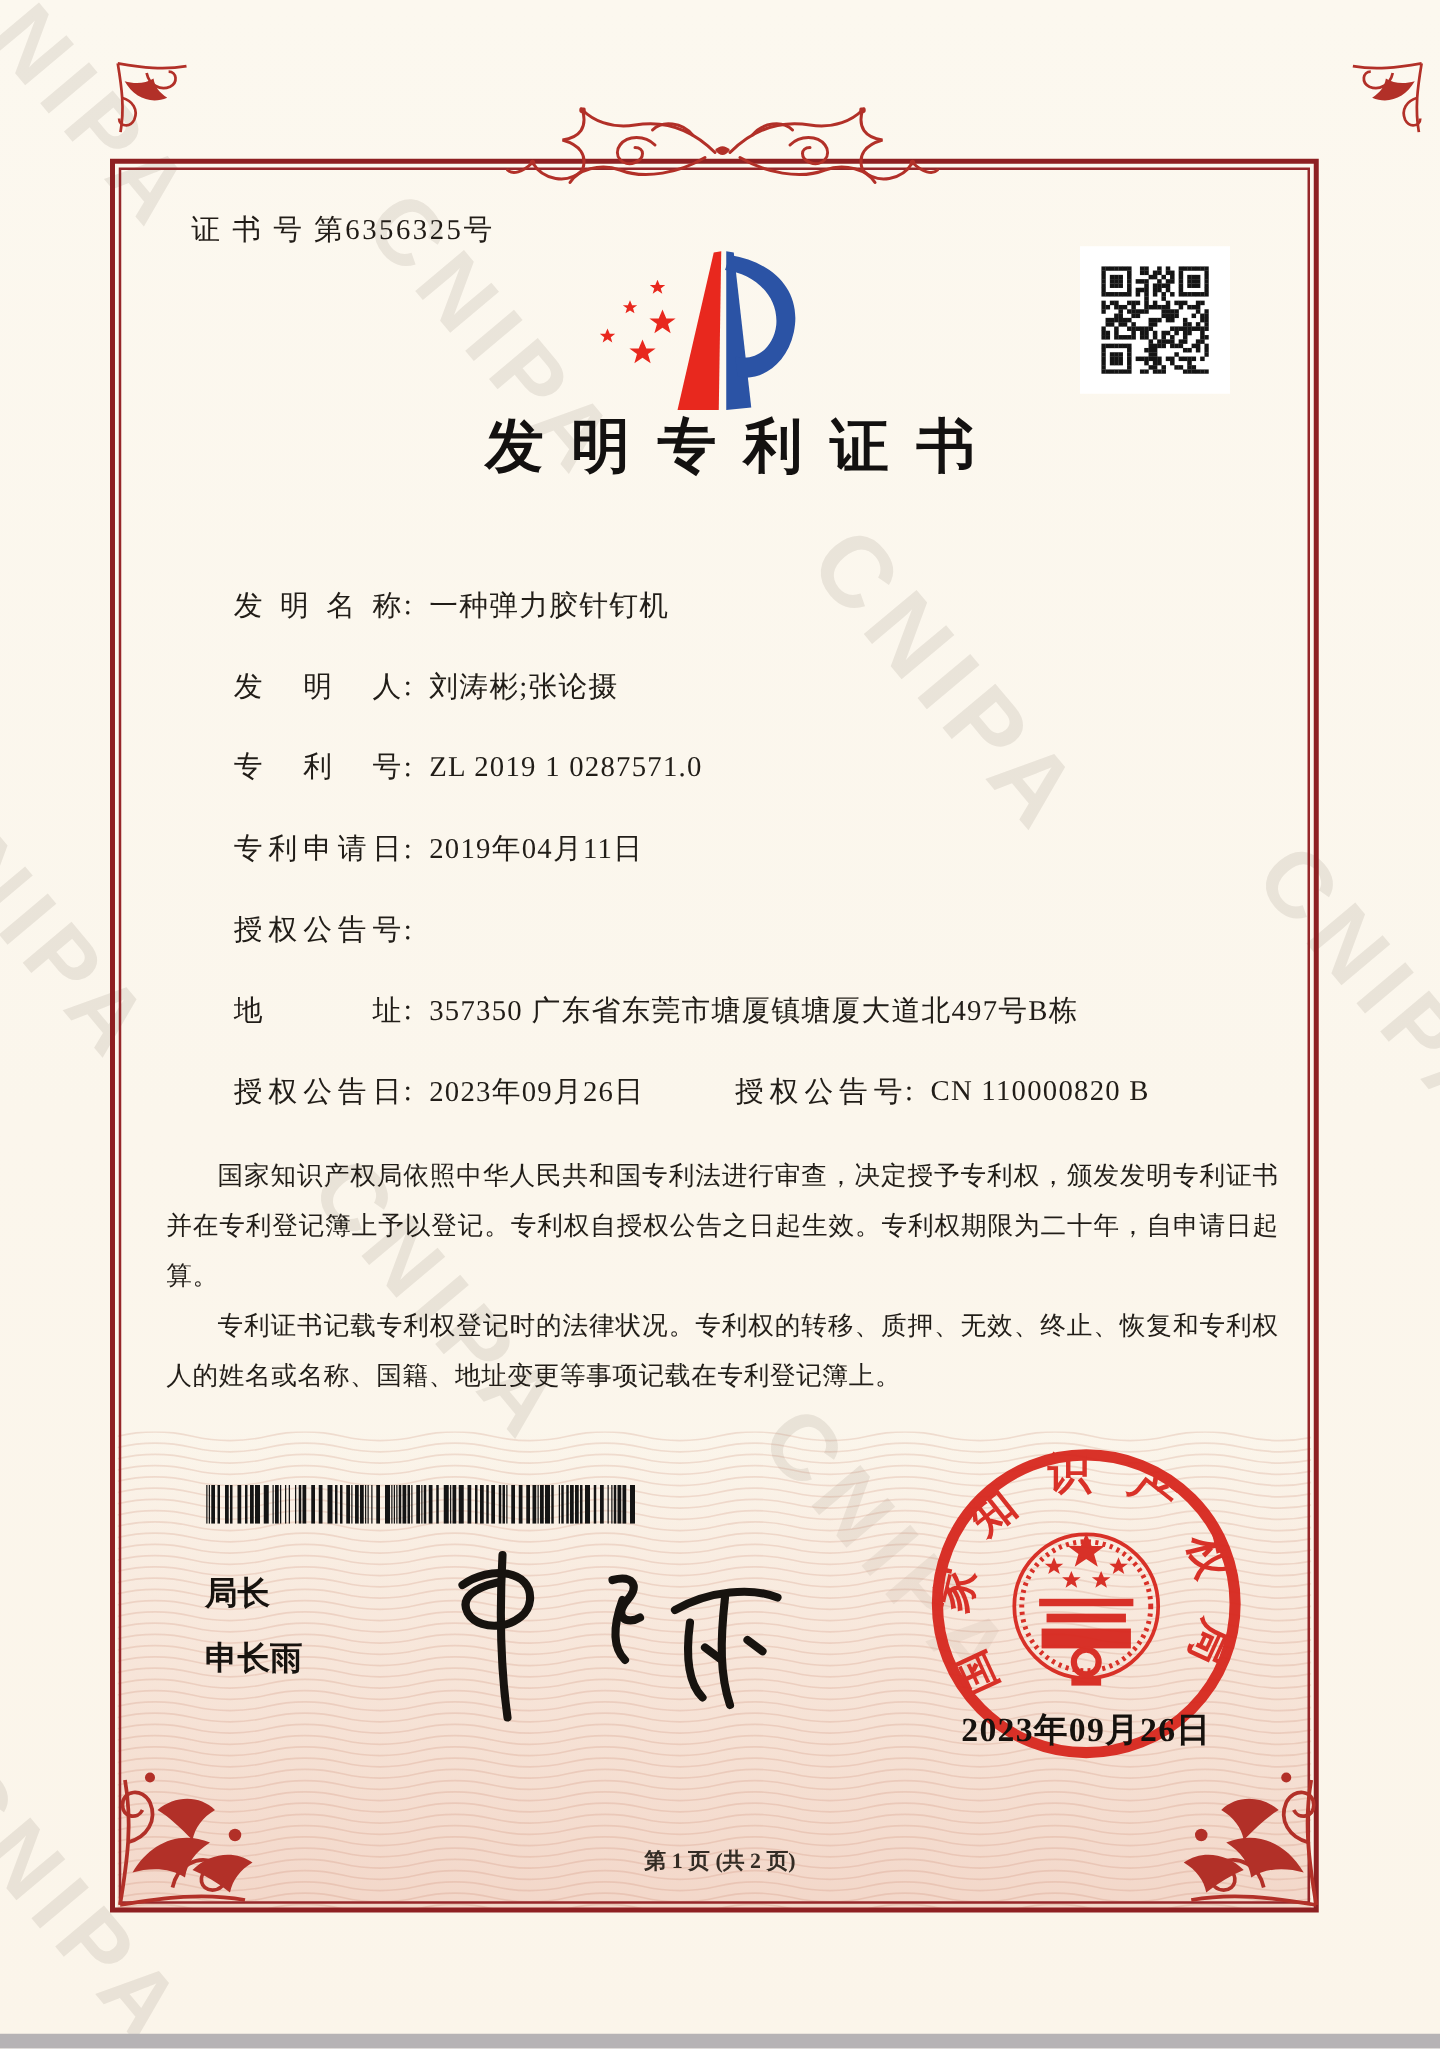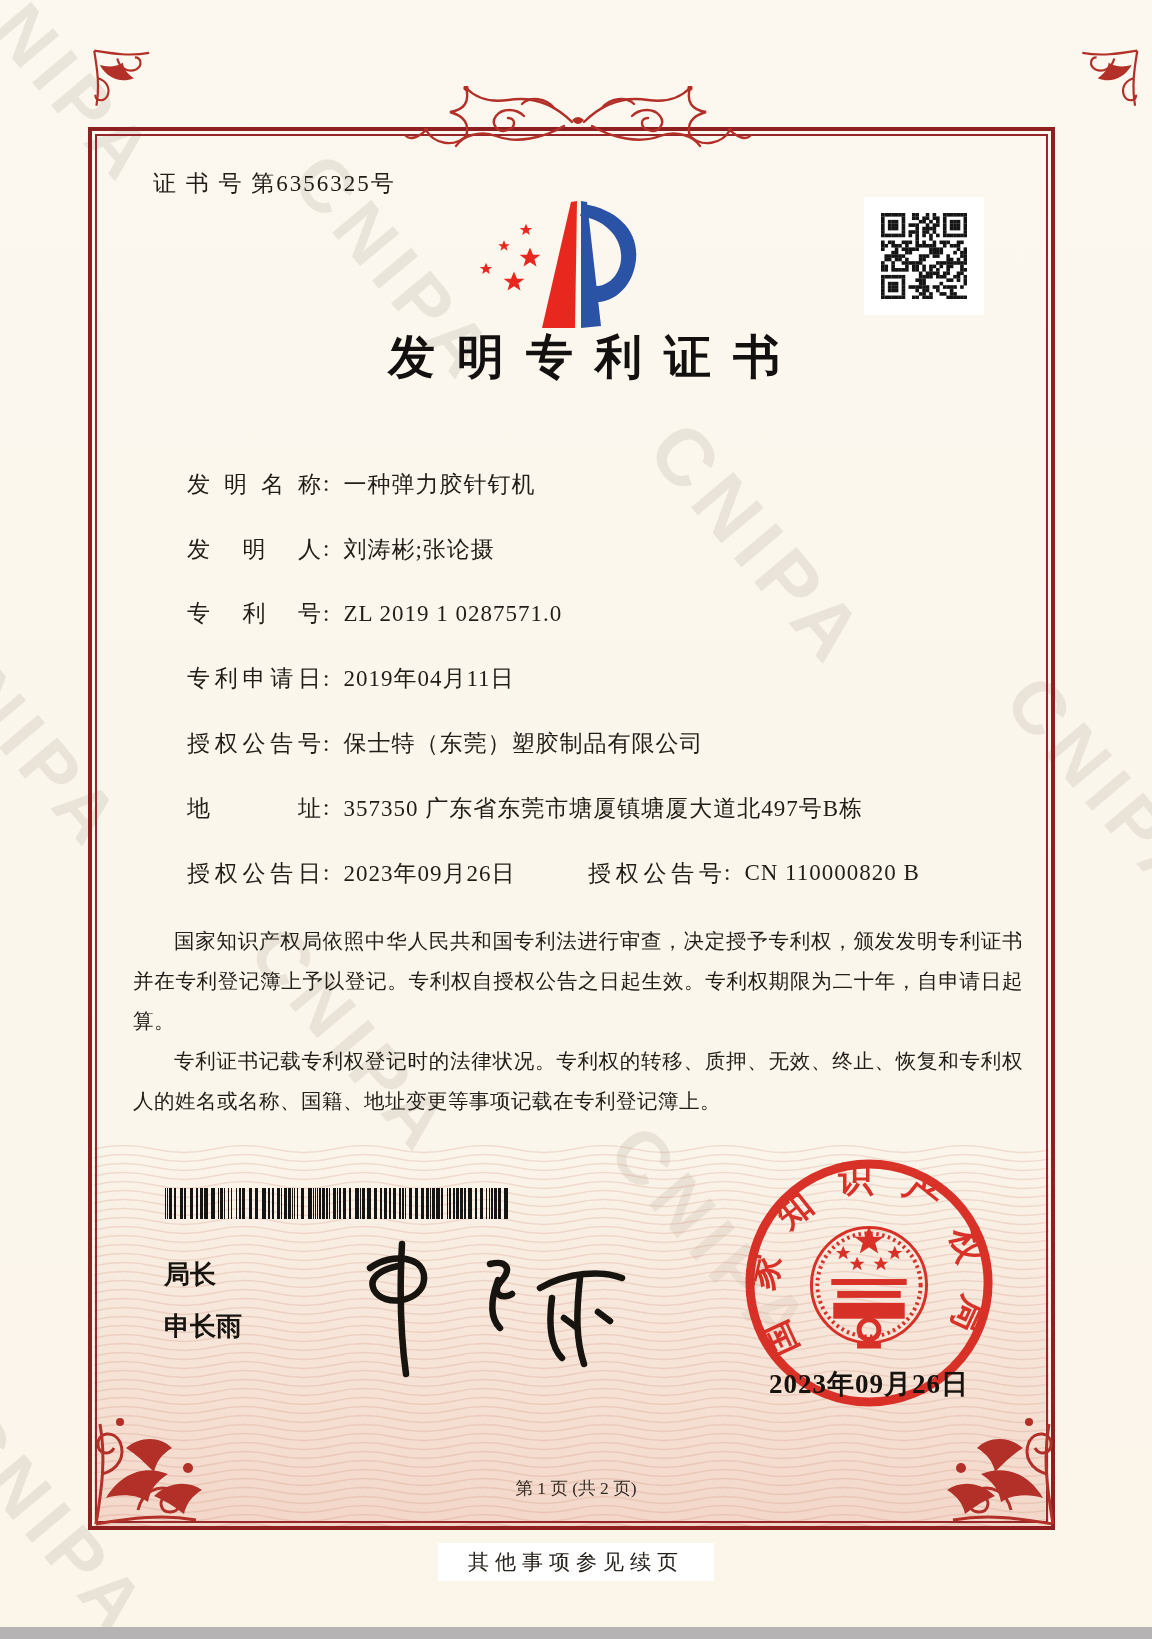--- a/index.html
+++ b/index.html
@@ -37,21 +37,21 @@
          color:#211d18;text-align:justify;letter-spacing:0.5px;}
   .paras p{margin:0;text-indent:2em;}
   
   .barcode{position:absolute;left:163px;top:1188px;width:345px;height:31px;}
   .chief{position:absolute;left:164px;top:1248px;font-family:"Liberation Sans","DejaVu Sans",sans-serif;
          font-size:26px;font-weight:700;color:#17130f;line-height:52px;}
   .sig{position:absolute;left:340px;top:1236px;width:300px;height:148px;}
   .seal{position:absolute;left:740px;top:1154px;width:258px;height:258px;opacity:.94;}
   .sealdate{position:absolute;left:740px;top:1366px;width:258px;text-align:center;font-size:27px;
             font-weight:700;color:#16120e;letter-spacing:1px;}
-  .pagenum{position:absolute;left:0;right:0;top:1476px;text-align:center;font-size:17.5px;color:#332c24;}
+  .pagenum{position:absolute;left:0;right:0;top:1476px;text-align:center;font-size:17.5px;color:#332c24;font-weight:bold;}
   .footnote{position:absolute;left:50%;top:1543px;transform:translateX(-50%);background:#ffffff;
             padding:5px 30px;font-size:21px;letter-spacing:6px;color:#26211b;}
   .graybar{position:absolute;left:0;right:0;bottom:0;height:12px;background:#b6b3b5;}
   
   .orn-top{position:absolute;left:404px;top:86px;width:348px;height:72px;}
   .corner{position:absolute;width:150px;height:150px;}
   .corner.bl{left:92px;top:1378px;}
   .corner.br{right:95px;top:1378px;transform:scaleX(-1);}
   .corner.tl{left:92px;top:131px;transform:scaleY(-1) scale(.55);transform-origin:0 0;}
   .corner.tr{right:95px;top:131px;transform:scale(-.55,-.55);transform-origin:100% 0;}
@@ -560,21 +560,20 @@
       <span class="fvalue">ZL 2019 1 0287571.0</span>
     </div>
     <div class="frow">
       <span class="flabel">专利申请日</span>
         <span class="fcolon">:</span>
       <span class="fvalue">2019年04月11日</span>
     </div>
     <div class="frow">
       <span class="flabel">授权公告号</span>
         <span class="fcolon">:</span>
-      <span class="fvalue">保士特（东莞）塑胶制品有限公司</span>
     </div>
     <div class="frow">
       <span class="flabel">地址</span>
         <span class="fcolon">:</span>
       <span class="fvalue">357350 广东省东莞市塘厦镇塘厦大道北497号B栋</span>
     </div>
     <div class="frow grant">
       <span class="flabel">授权公告日</span>
         <span class="fcolon">:</span>
       <span class="fvalue">2023年09月26日</span>
@@ -714,15 +713,14 @@
         <rect x="98" y="138" width="64" height="7"></rect>
         <rect x="94" y="150" width="72" height="16"></rect>
         <rect x="118" y="190" width="24" height="6"></rect>
       </g>
       <circle cx="130" cy="177" r="10" stroke-width="5"></circle>
     </g>
   </svg>
   <div class="sealdate">2023年09月26日</div>
 
   <div class="pagenum">第 1 页 (共 2 页)</div>
-  <div class="footnote">其他事项参见续页</div>
   <div class="graybar"></div>
 </div>
 
 </body></html>

